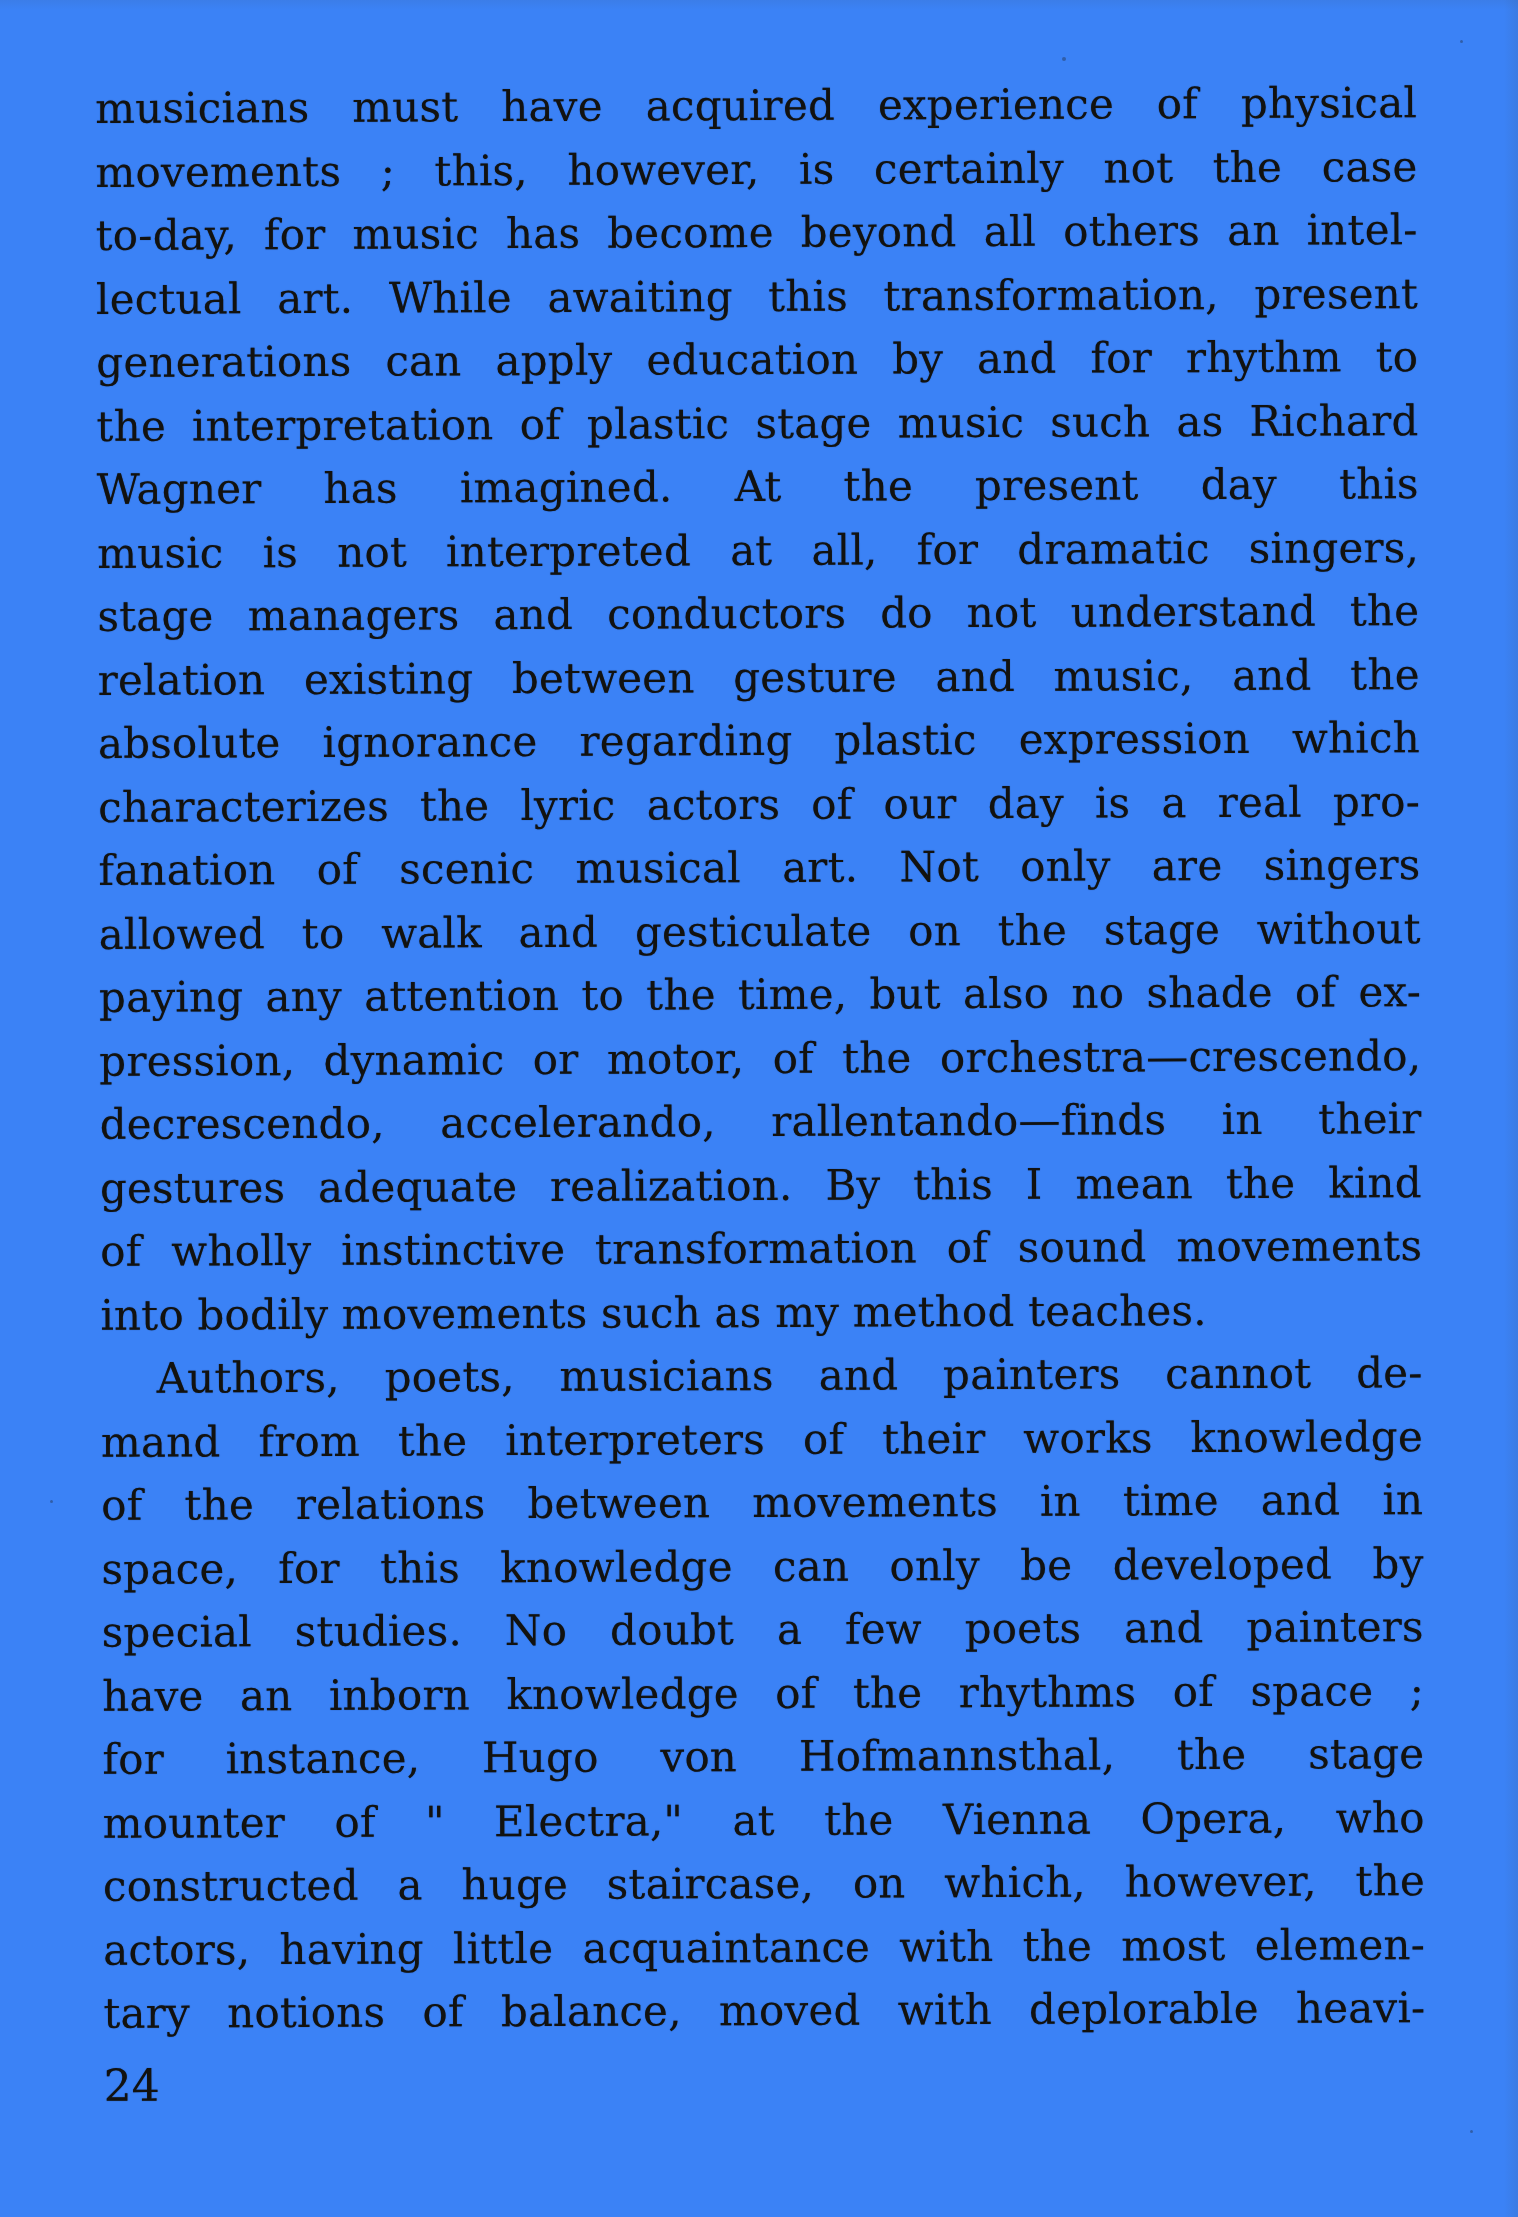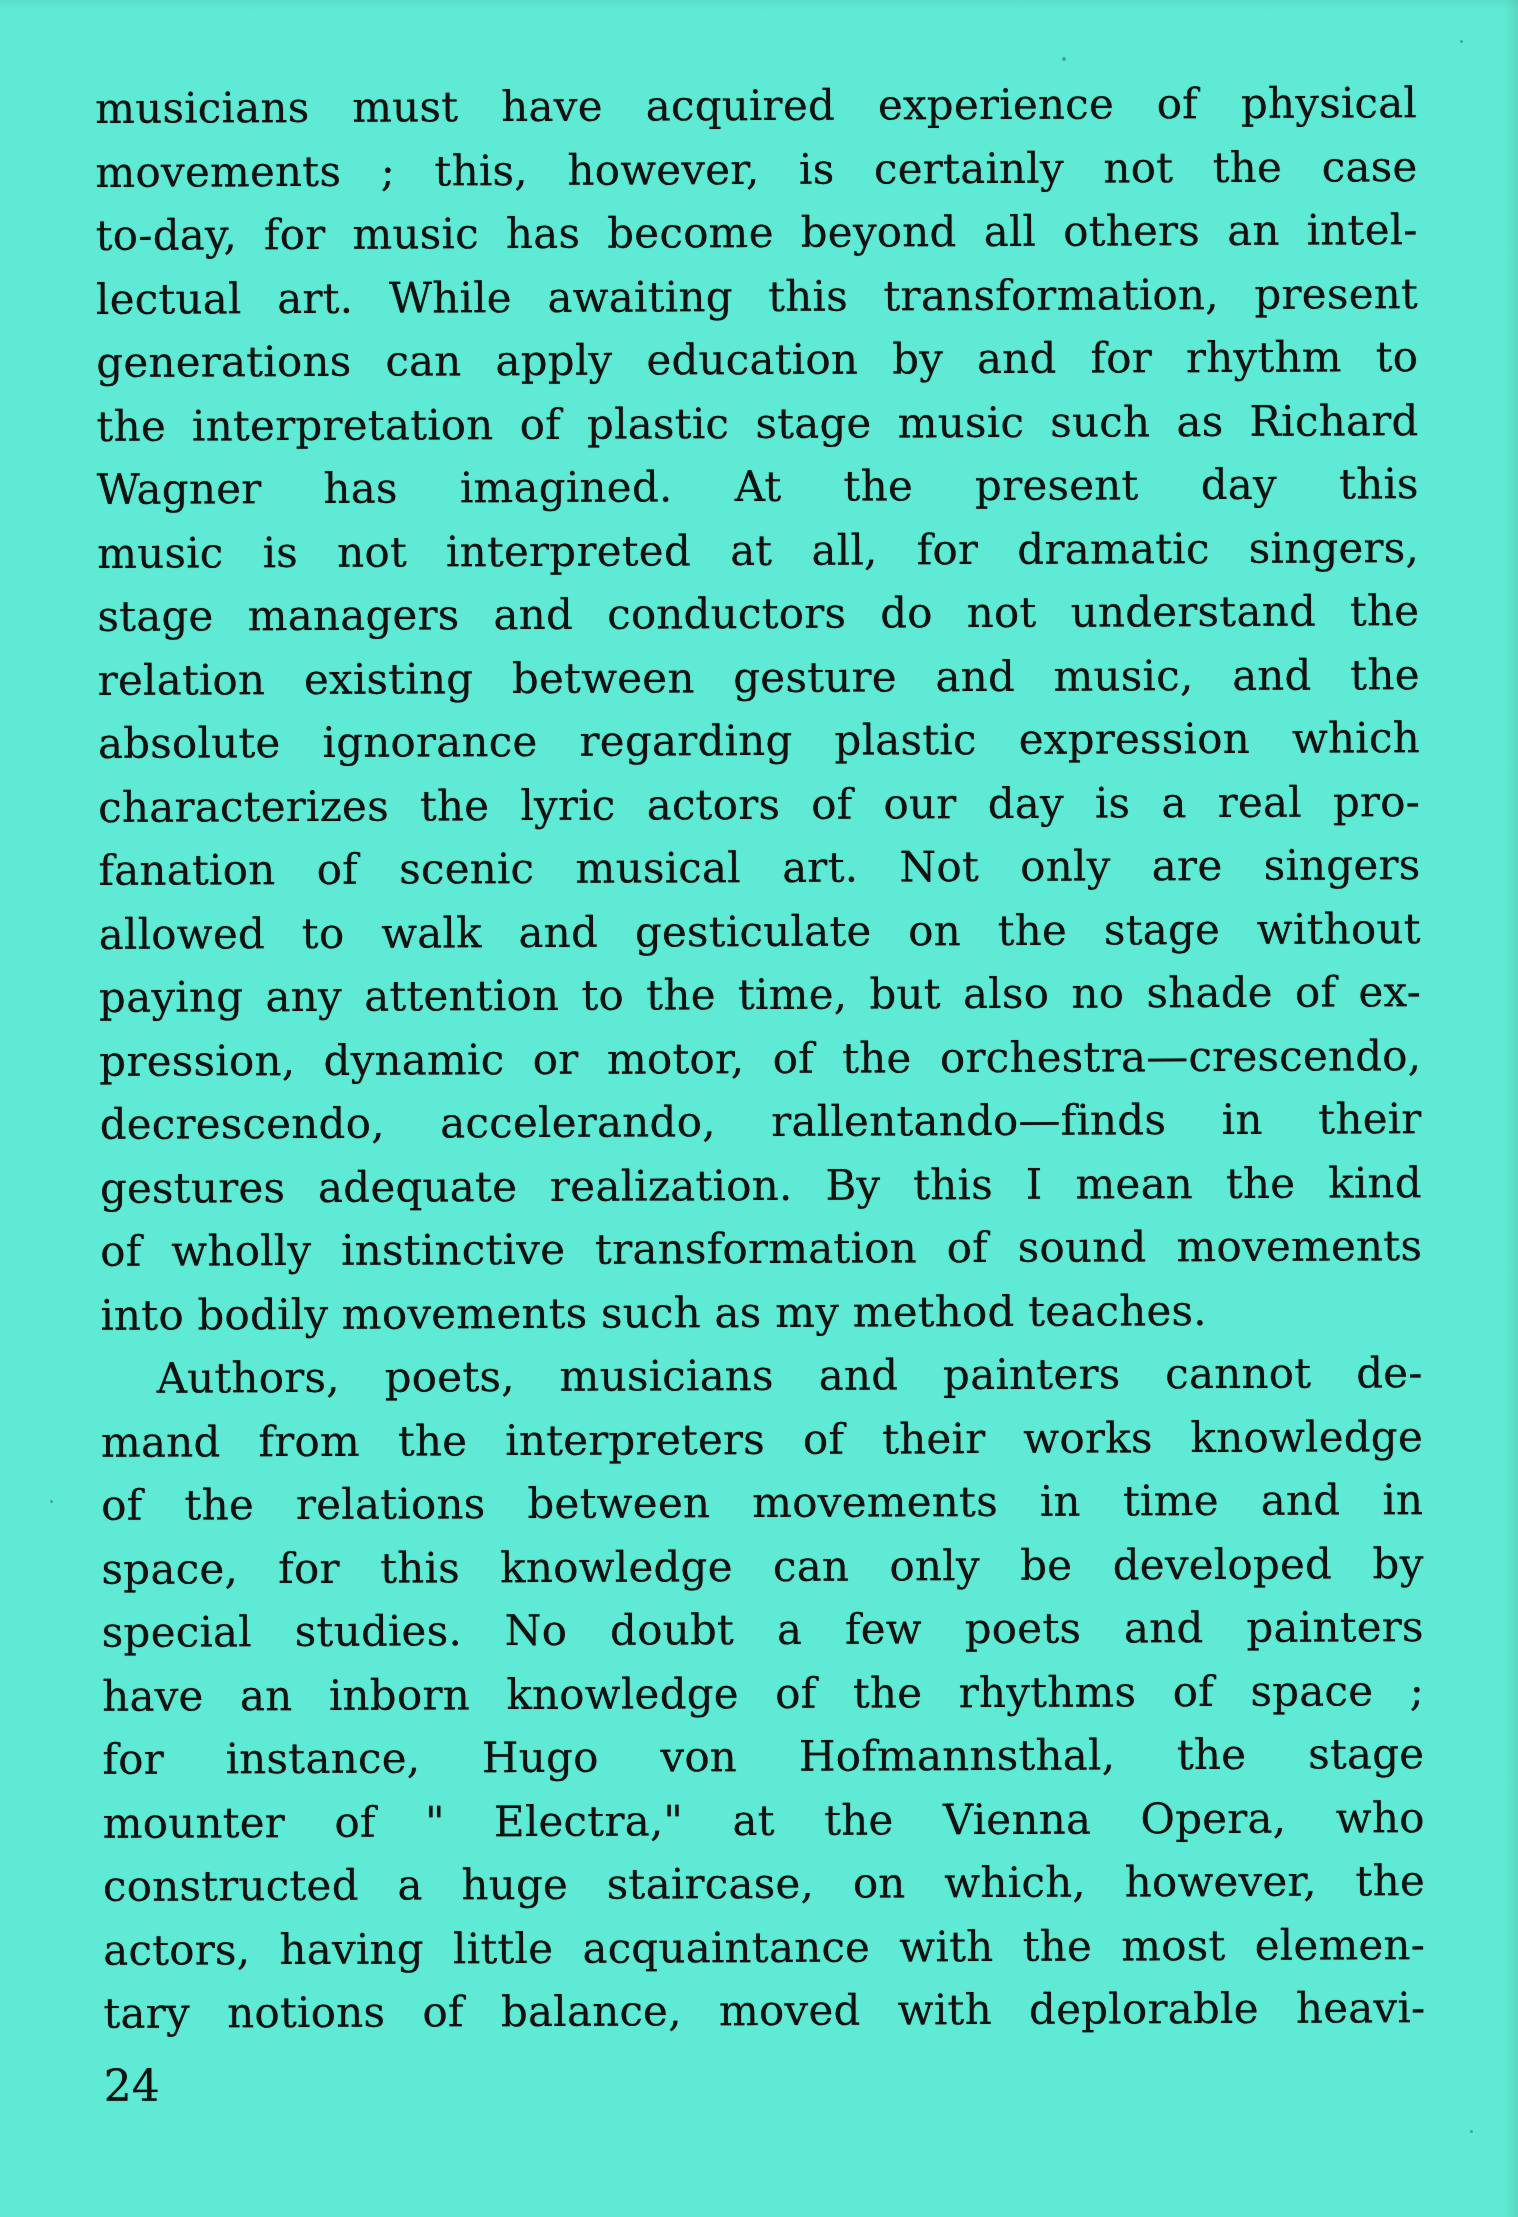--- a/index.html
+++ b/index.html
@@ -8,21 +8,21 @@
     height: 2217px;
     position: relative;
     background: #fcfcfa;
     overflow: hidden;
     font-family: "DejaVu Serif", "Liberation Serif", serif;
     color: #121210;
   }
   .page {
     position: absolute;
     inset: 0;
-    background: #5eead4;
+    background: #3b82f6;
   }
   
   .edge-shade-right {
     position: absolute;
     right: 0; top: 0;
     width: 14px; height: 100%;
     background: linear-gradient(to left, rgba(60,60,55,0.10), rgba(60,60,55,0));
   }
   .edge-shade-top {
     position: absolute;

